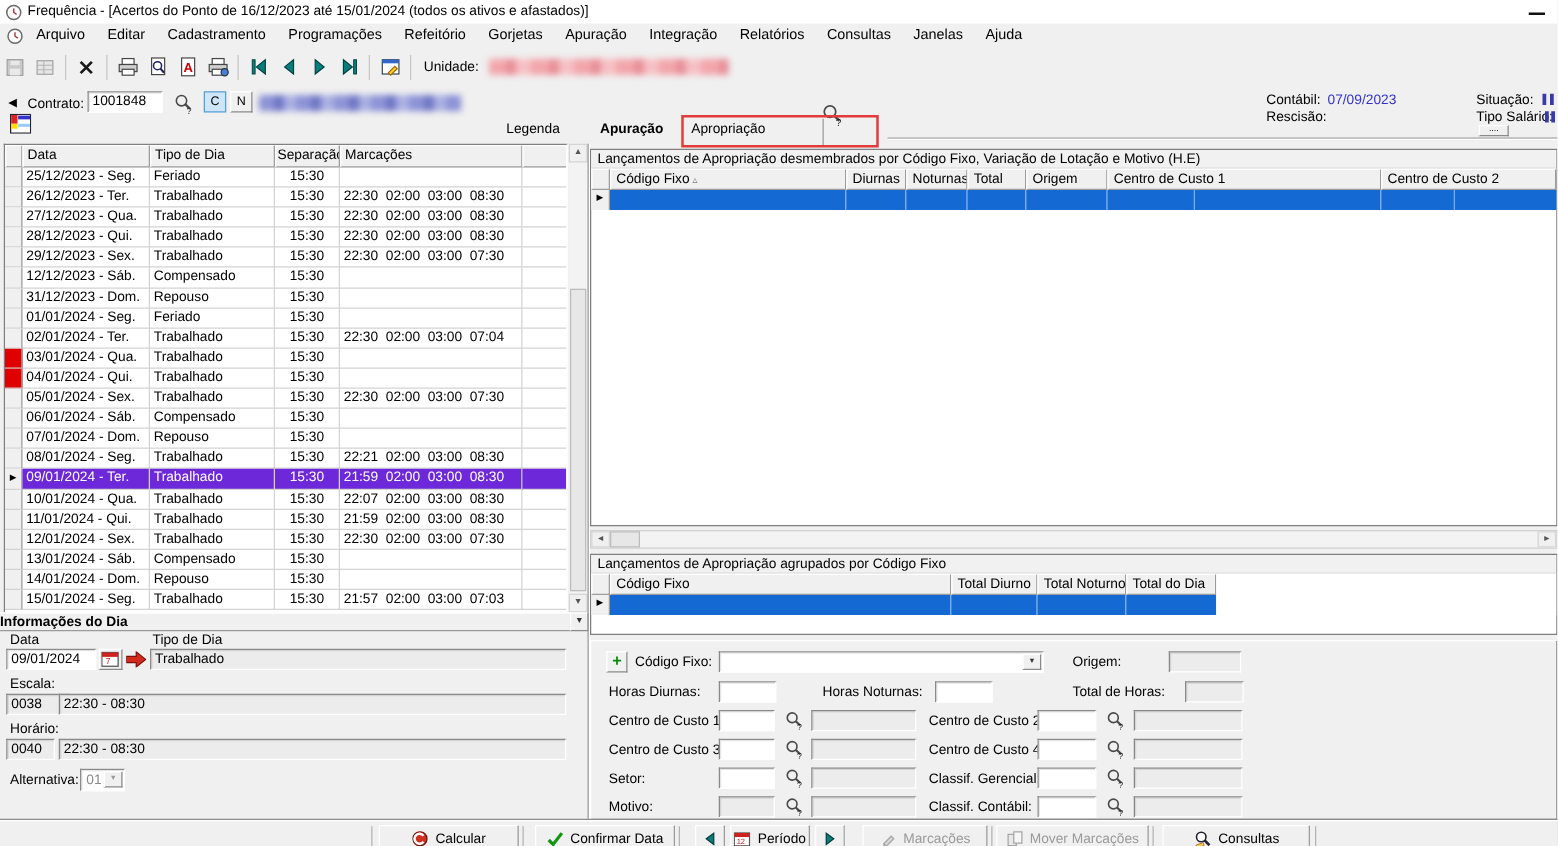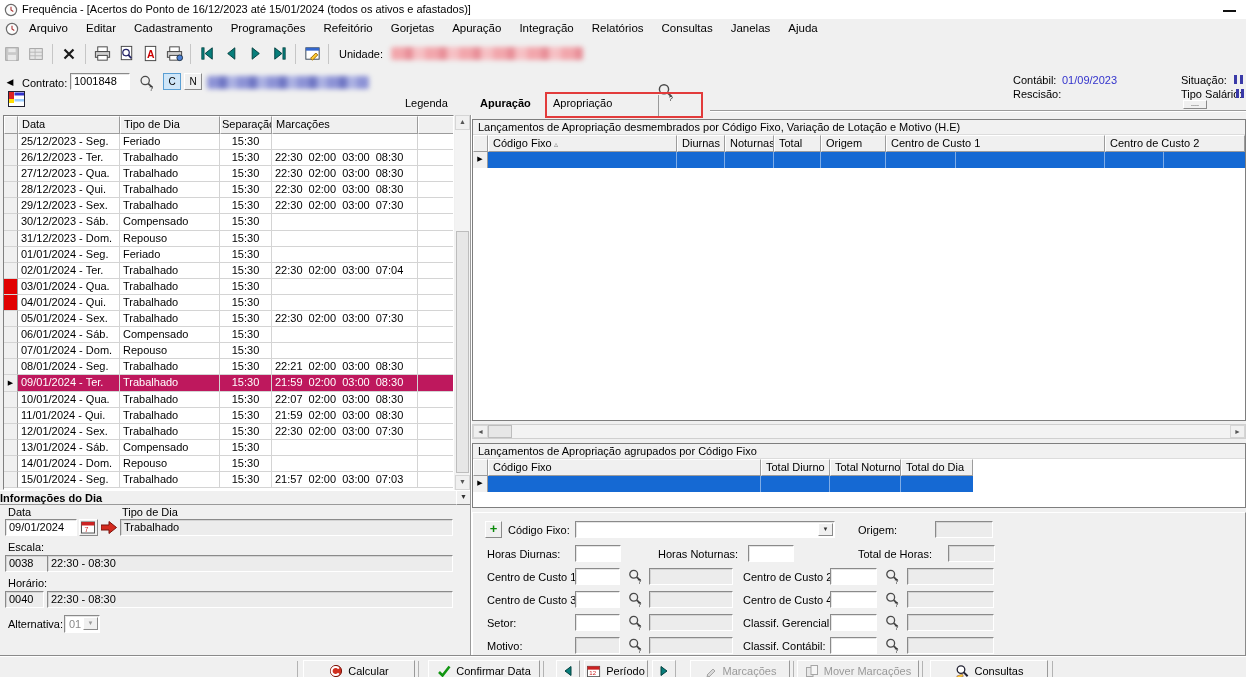--- a/index.html
+++ b/index.html
@@ -38,21 +38,21 @@
 .vgroove{position:absolute;left:470px;top:115px;width:2px;height:540px;border-left:1px solid #9a9a9a;border-right:1px solid #fff}
 
 .grid{position:absolute;left:3px;top:115px;width:451px;height:375px;border:1px solid;border-color:#808080 #fff #fff #808080;background:#fff;display:flex;flex-direction:column;overflow:hidden}
 .ghead{display:flex;height:18px;flex:0 0 auto}
 .gh{background:#f0f0f0;border:1px solid;border-color:#fff #9c9c9c #9c9c9c #fff;font-size:11px;line-height:15px;padding-left:3px;overflow:hidden;white-space:nowrap}
 .grow{display:flex;height:16.1px;flex:0 0 auto}
 .gc{border-right:1px solid #d4d4d4;border-bottom:1px solid #d4d4d4;font-size:11px;line-height:15px;padding-left:3px;white-space:nowrap;overflow:hidden}
 .c0{width:14px;background:#f0f0f0;border-right:1px solid #9c9c9c;padding:0;text-align:center;font-size:7px;line-height:15px}
 .c1{width:102px}.c2{width:100px}.c3{width:52px;text-align:center;padding:0}.c4{width:146px;word-spacing:3px}.c5{flex:1;border-right:none}
 .gh.c3{padding-left:1px;text-align:left}
-.sel .gc:not(.c0){background:#be185d;color:#fff}
+.sel .gc:not(.c0){background:#6d28d9;color:#fff}
 .redflag{background:#e10000 !important}
 
 .vscroll{position:absolute;left:455px;top:115px;width:15px;height:375px;background:#f3f3f3}
 .sbtn{position:absolute;width:15px;height:15px;background:#f0f0f0;border:1px solid #d5d5d5;font-size:7px;line-height:12px;text-align:center;color:#555}
 .vthumb{position:absolute;left:1px;top:116px;width:13px;height:242px;background:#e7e7e7;border:1px solid #bdbdbd}
 .hscroll{position:absolute;left:472px;top:424px;width:774px;height:15px;background:#f3f3f3;border:1px solid #d0d0d0}
 .hthumb{position:absolute;left:15px;top:0;width:24px;height:13px;background:#e7e7e7;border:1px solid #bdbdbd}
 
 .infobar{position:absolute;left:0;top:490px;width:456px;height:15px;background:#f0f0f0;border-top:1px solid #fff;border-bottom:1px solid #9a9a9a;text-align:left;font-weight:bold;font-size:11px;line-height:14px}
 .infobtn{position:absolute;left:456px;top:490px;width:15px;height:15px;font-size:7px;line-height:12px;text-align:center;color:#333}
@@ -203,21 +203,21 @@
   <svg class="abs" style="left:138px;top:74px" width="18" height="18" viewBox="0 0 20 20">
       <circle cx="8" cy="7.3" r="4.6" fill="none" stroke="#4a4a4a" stroke-width="1.4"></circle>
       <line x1="11.4" y1="10.6" x2="15.6" y2="14.6" stroke="#4a4a4a" stroke-width="2"></line>
       <text x="12.5" y="19" font-size="8" fill="#222" font-family="Liberation Sans,sans-serif">?</text>
     </svg>
   <div class="cbtn btn-c" style="left:163px">C</div>
   <div class="cbtn raised" style="left:184px">N</div>
   <div class="redact redact-purple"></div>
 
   <span class="lbl" style="left:1013px;top:74px">Contábil:</span>
-  <span class="lbl emp-val" style="left:1062px;top:74px">01/09/2023</span>
+  <span class="lbl emp-val" style="left:1062px;top:74px">07/09/2023</span>
   <span class="lbl" style="left:1181px;top:74px">Situação:</span>
   <div class="sliver" style="left:1234px;top:75px"></div>
   <div class="sliver" style="left:1240px;top:75px"></div>
   <span class="lbl" style="left:1013px;top:88px">Rescisão:</span>
   <span class="lbl" style="left:1181px;top:88px">Tipo Salário:</span>
   <div class="sliver" style="left:1236px;top:89px"></div>
   <div class="sliver" style="left:1241px;top:89px"></div>
   <div class="morebtn raised">....</div>
   <div class="groove-h" style="left:710px;top:110px;width:536px"></div>
 
@@ -279,21 +279,21 @@
         <div class="grow">
           <div class="gc c0"></div>
           <div class="gc c1">29/12/2023 - Sex.</div>
           <div class="gc c2">Trabalhado</div>
           <div class="gc c3">15:30</div>
           <div class="gc c4">22:30 02:00 03:00 07:30</div>
           <div class="gc c5"></div>
         </div>
         <div class="grow">
           <div class="gc c0"></div>
-          <div class="gc c1">30/12/2023 - Sáb.</div>
+          <div class="gc c1">12/12/2023 - Sáb.</div>
           <div class="gc c2">Compensado</div>
           <div class="gc c3">15:30</div>
           <div class="gc c4"></div>
           <div class="gc c5"></div>
         </div>
         <div class="grow">
           <div class="gc c0"></div>
           <div class="gc c1">31/12/2023 - Dom.</div>
           <div class="gc c2">Repouso</div>
           <div class="gc c3">15:30</div>

